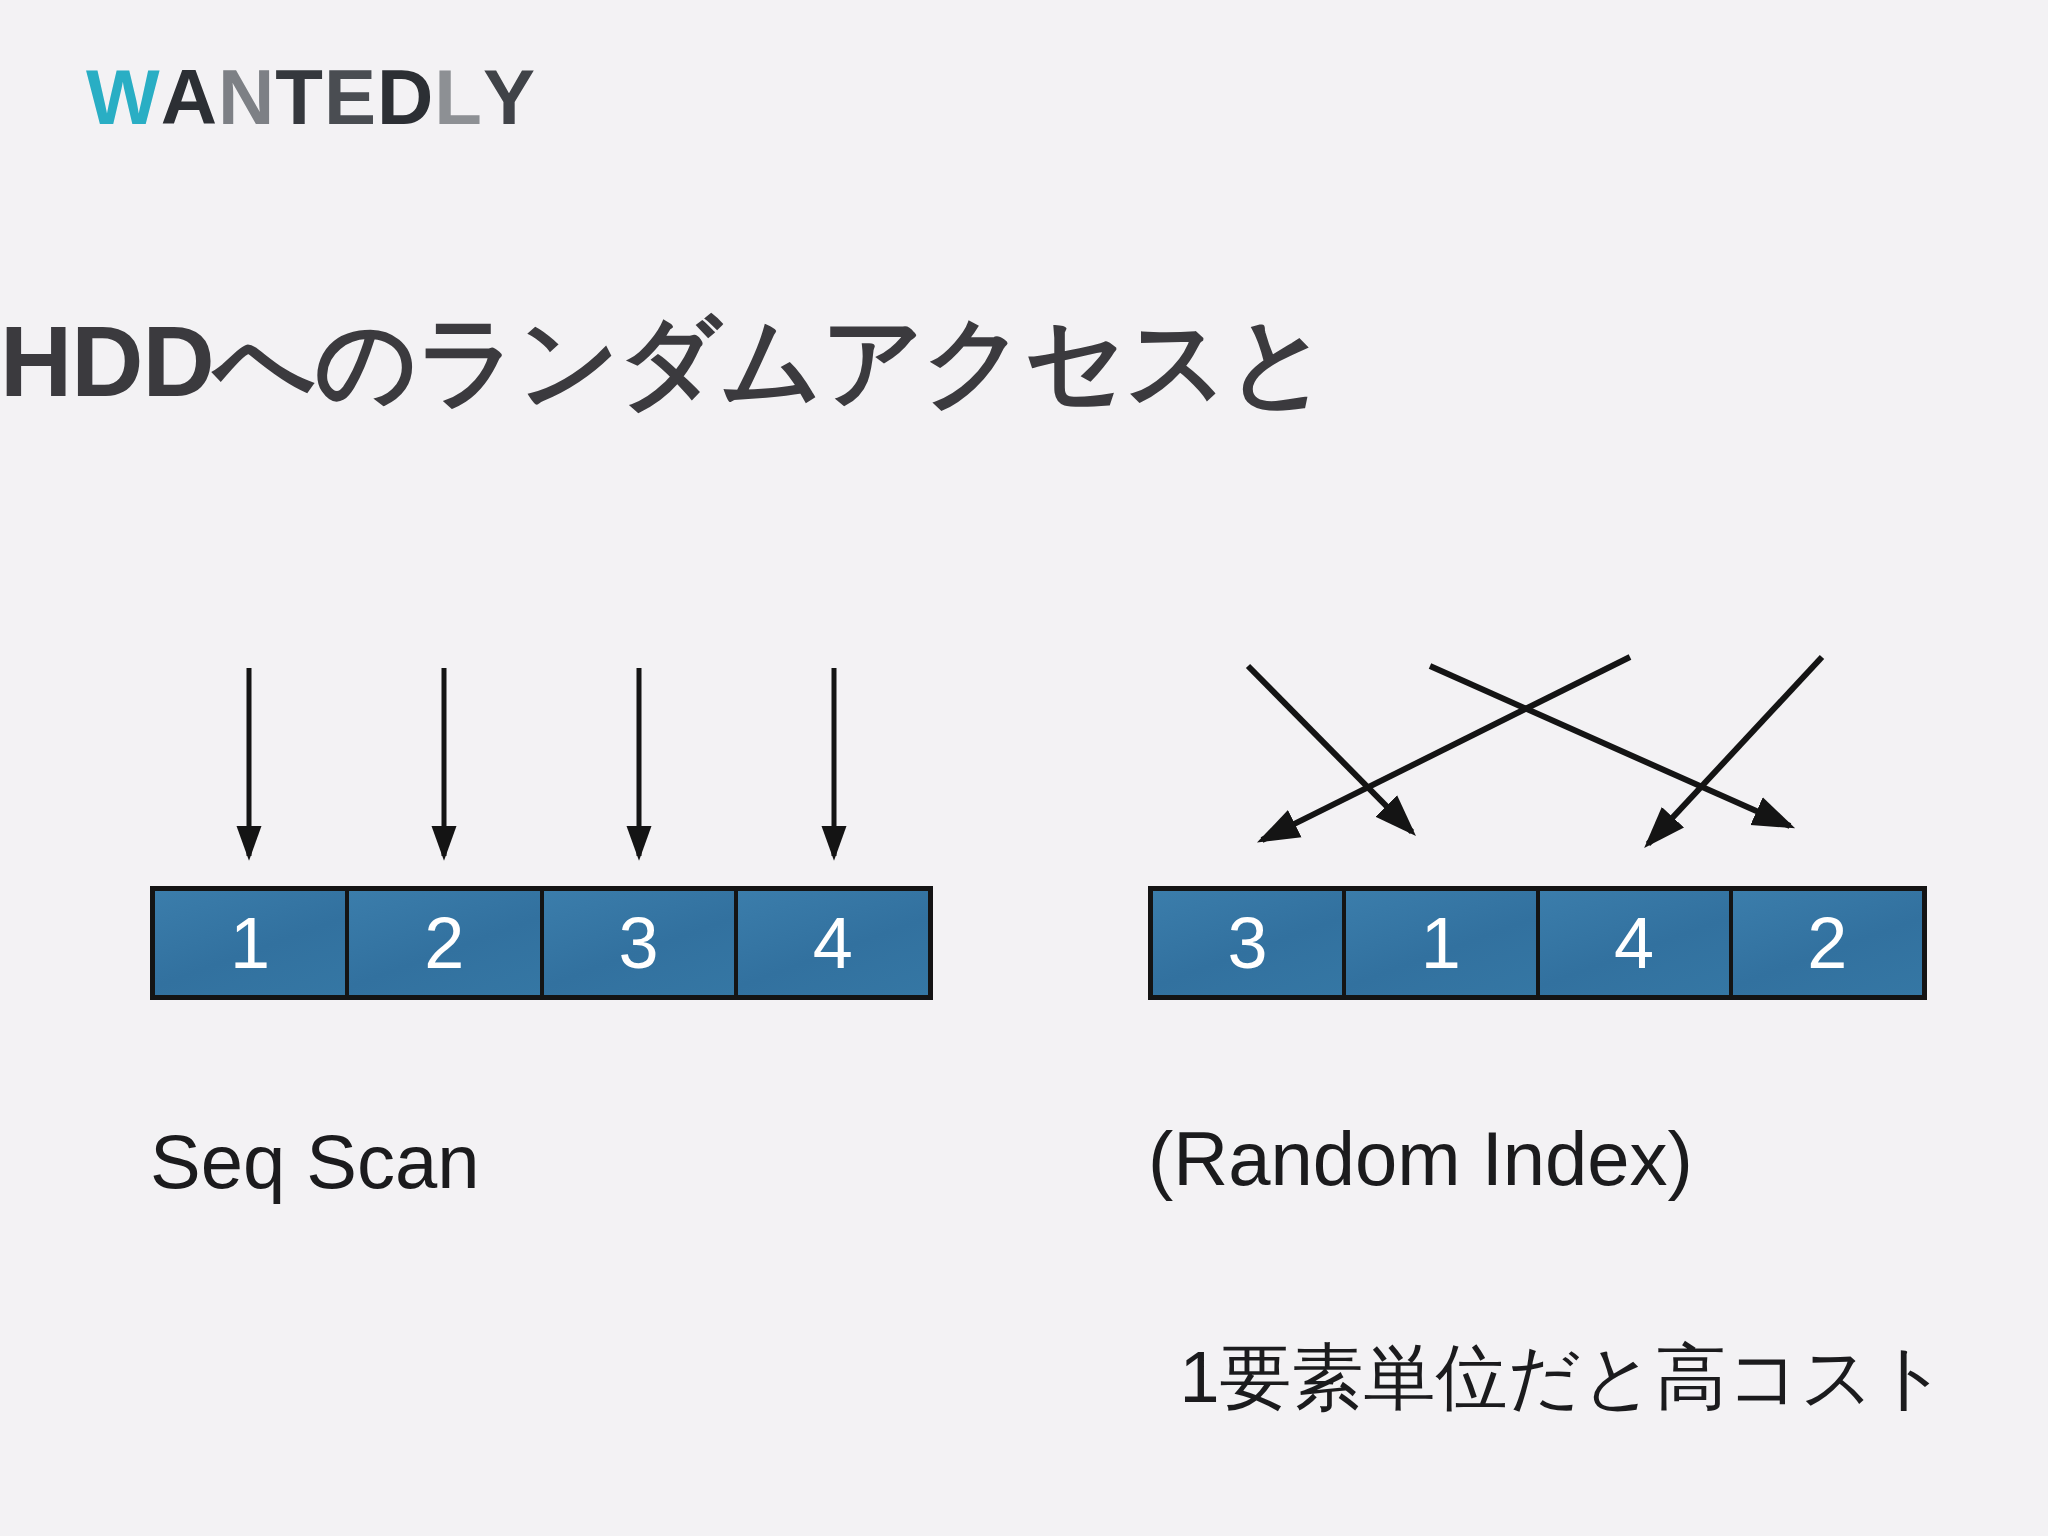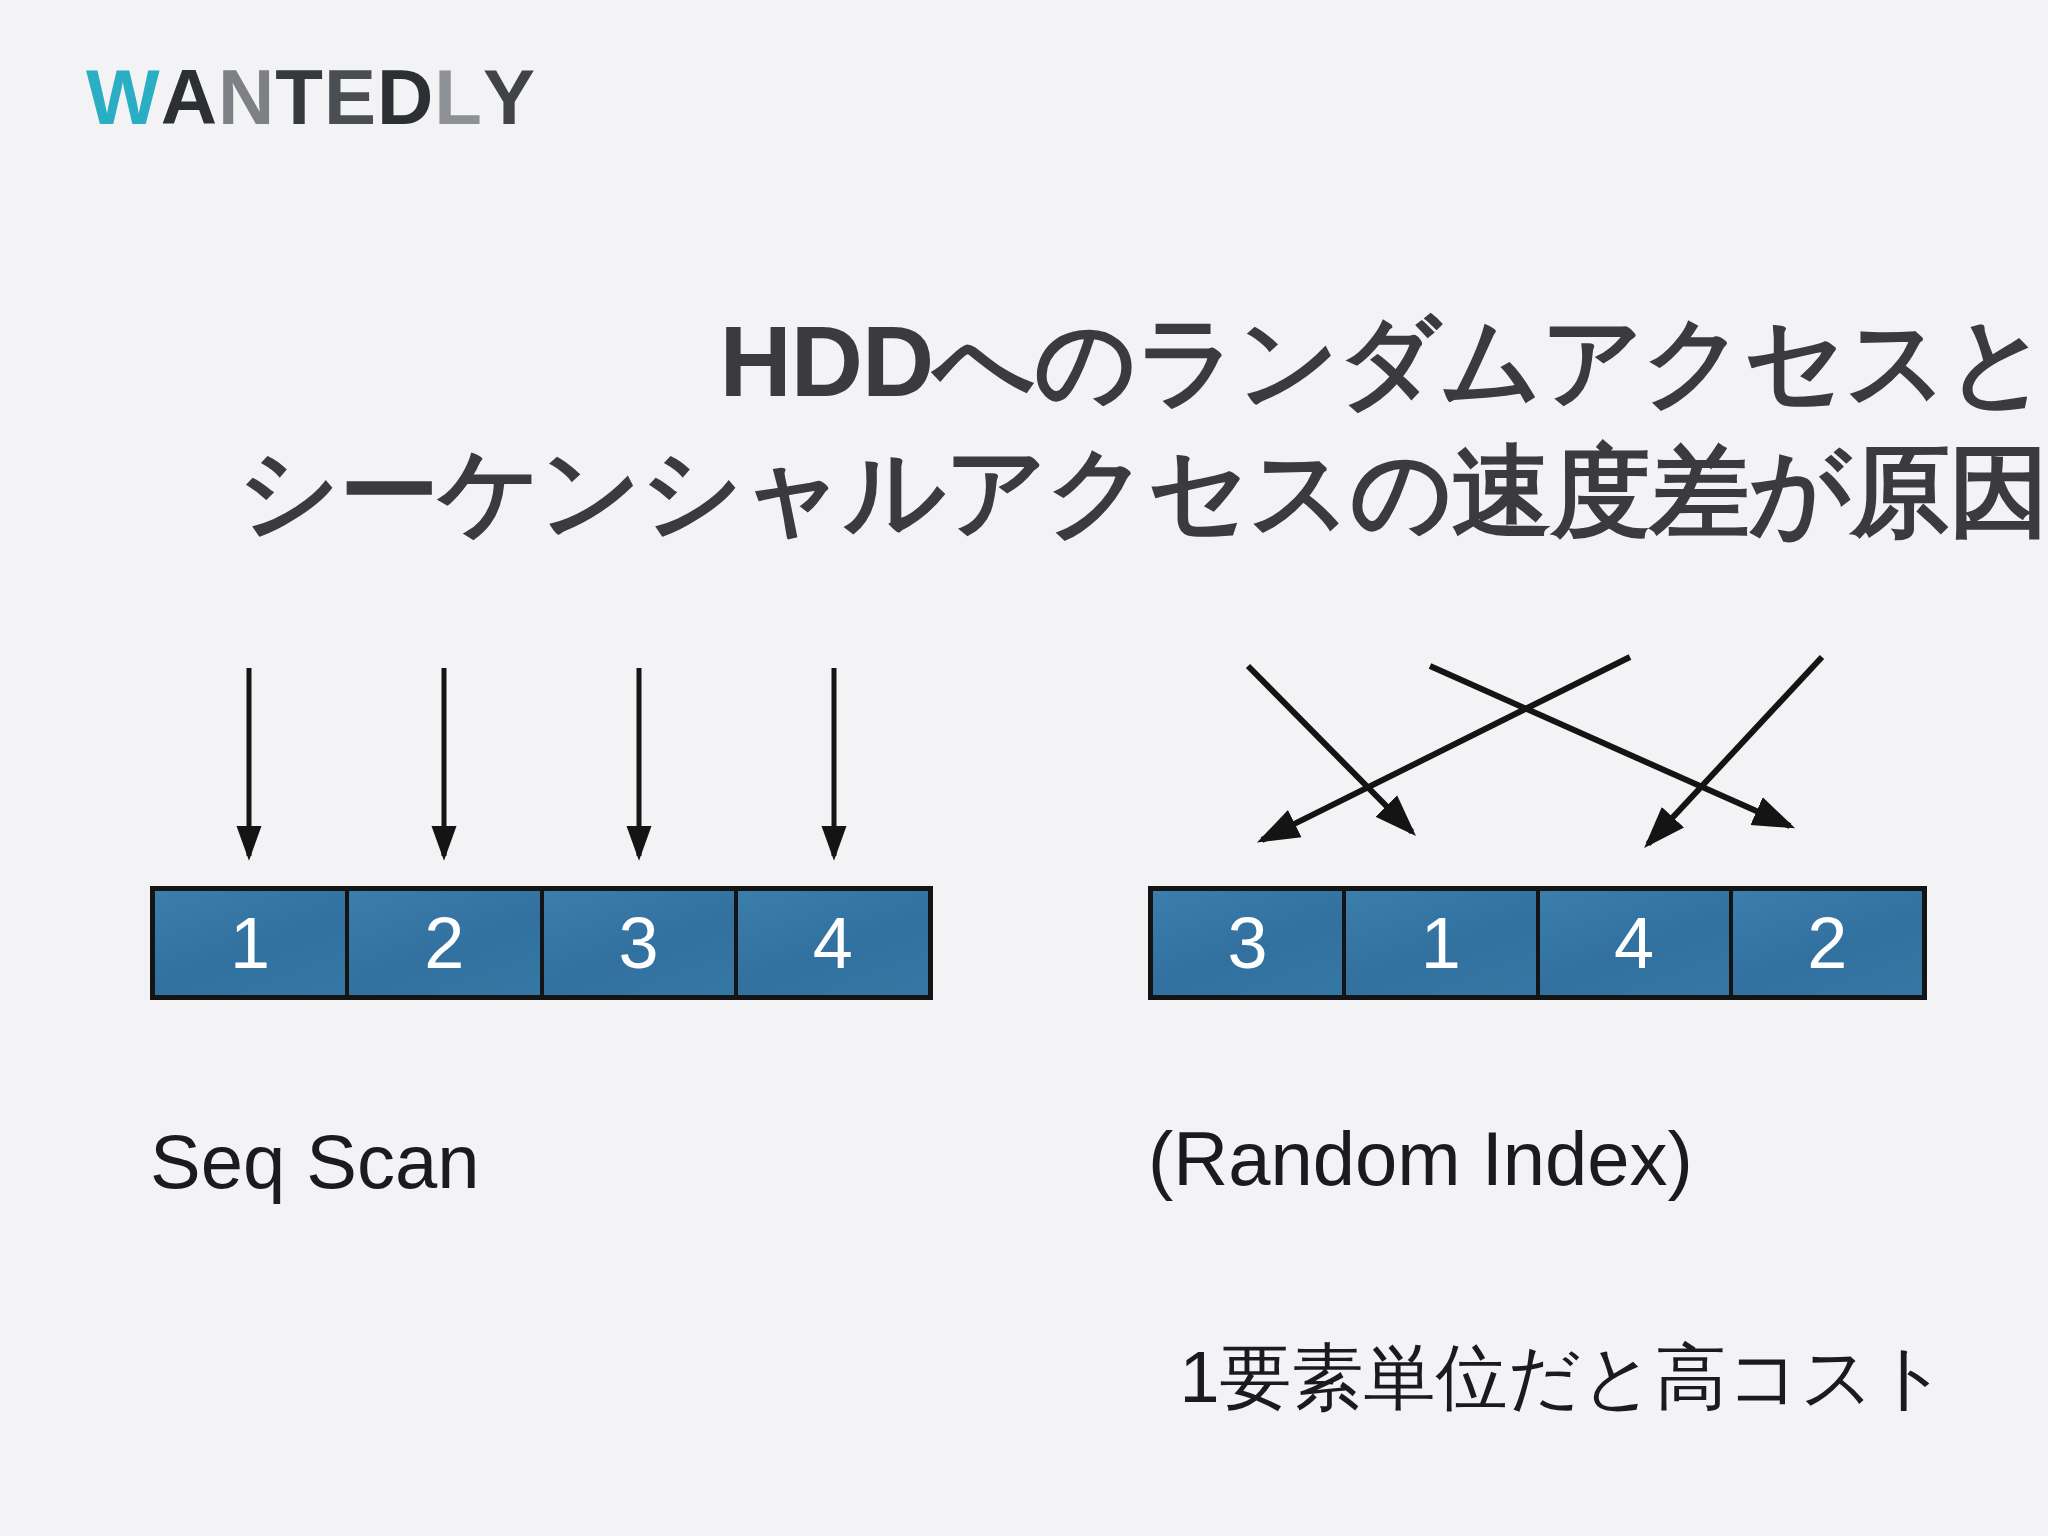--- a/index.html
+++ b/index.html
@@ -22,21 +22,21 @@
   .lg2{color:#7d8085;}   
   .lg3{color:#35383d;}   
   .lg4{color:#4a4d52;}   
   .lg5{color:#2c2f34;}   
   .lg6{color:#8d9094;}   
   .lg7{color:#404348;}   
 
   
   .title{
     position:absolute;left:0;right:0;top:296px;
-    text-align:right;color:#3b3a3e;
+    text-align:left;color:#3b3a3e;
     font-size:100px;font-weight:700;line-height:1.3;letter-spacing:-1px;
   }
 
   
   .arrows{position:absolute;left:0;top:0;}
 
   
   .row{
     position:absolute;top:886px;height:114px;
     display:flex;gap:4px;
@@ -67,21 +67,20 @@
 <body>
 
 <div class="slide">
 
   <div class="logo">
     <span class="lg0">W</span><span class="lg1">A</span><span class="lg2">N</span><span class="lg3">T</span><span class="lg4">E</span><span class="lg5">D</span><span class="lg6">L</span><span class="lg7">Y</span>
   </div>
 
   <div class="title">
     <div>HDDへのランダムアクセスと</div>
-    <div>シーケンシャルアクセスの速度差が原因</div>
   </div>
 
   <svg class="arrows" width="2048" height="1536" viewBox="0 0 2048 1536">
     <defs>
       <marker id="ah" viewBox="0 0 8 6" markerWidth="7.5" markerHeight="6" refX="6.5" refY="3" orient="auto" markerUnits="strokeWidth">
         <path d="M0,0.3 L7.5,3 L0,5.7 Z" fill="#141414"></path>
       </marker>
     </defs>
 
     <g stroke="#141414" stroke-width="5" fill="none">

